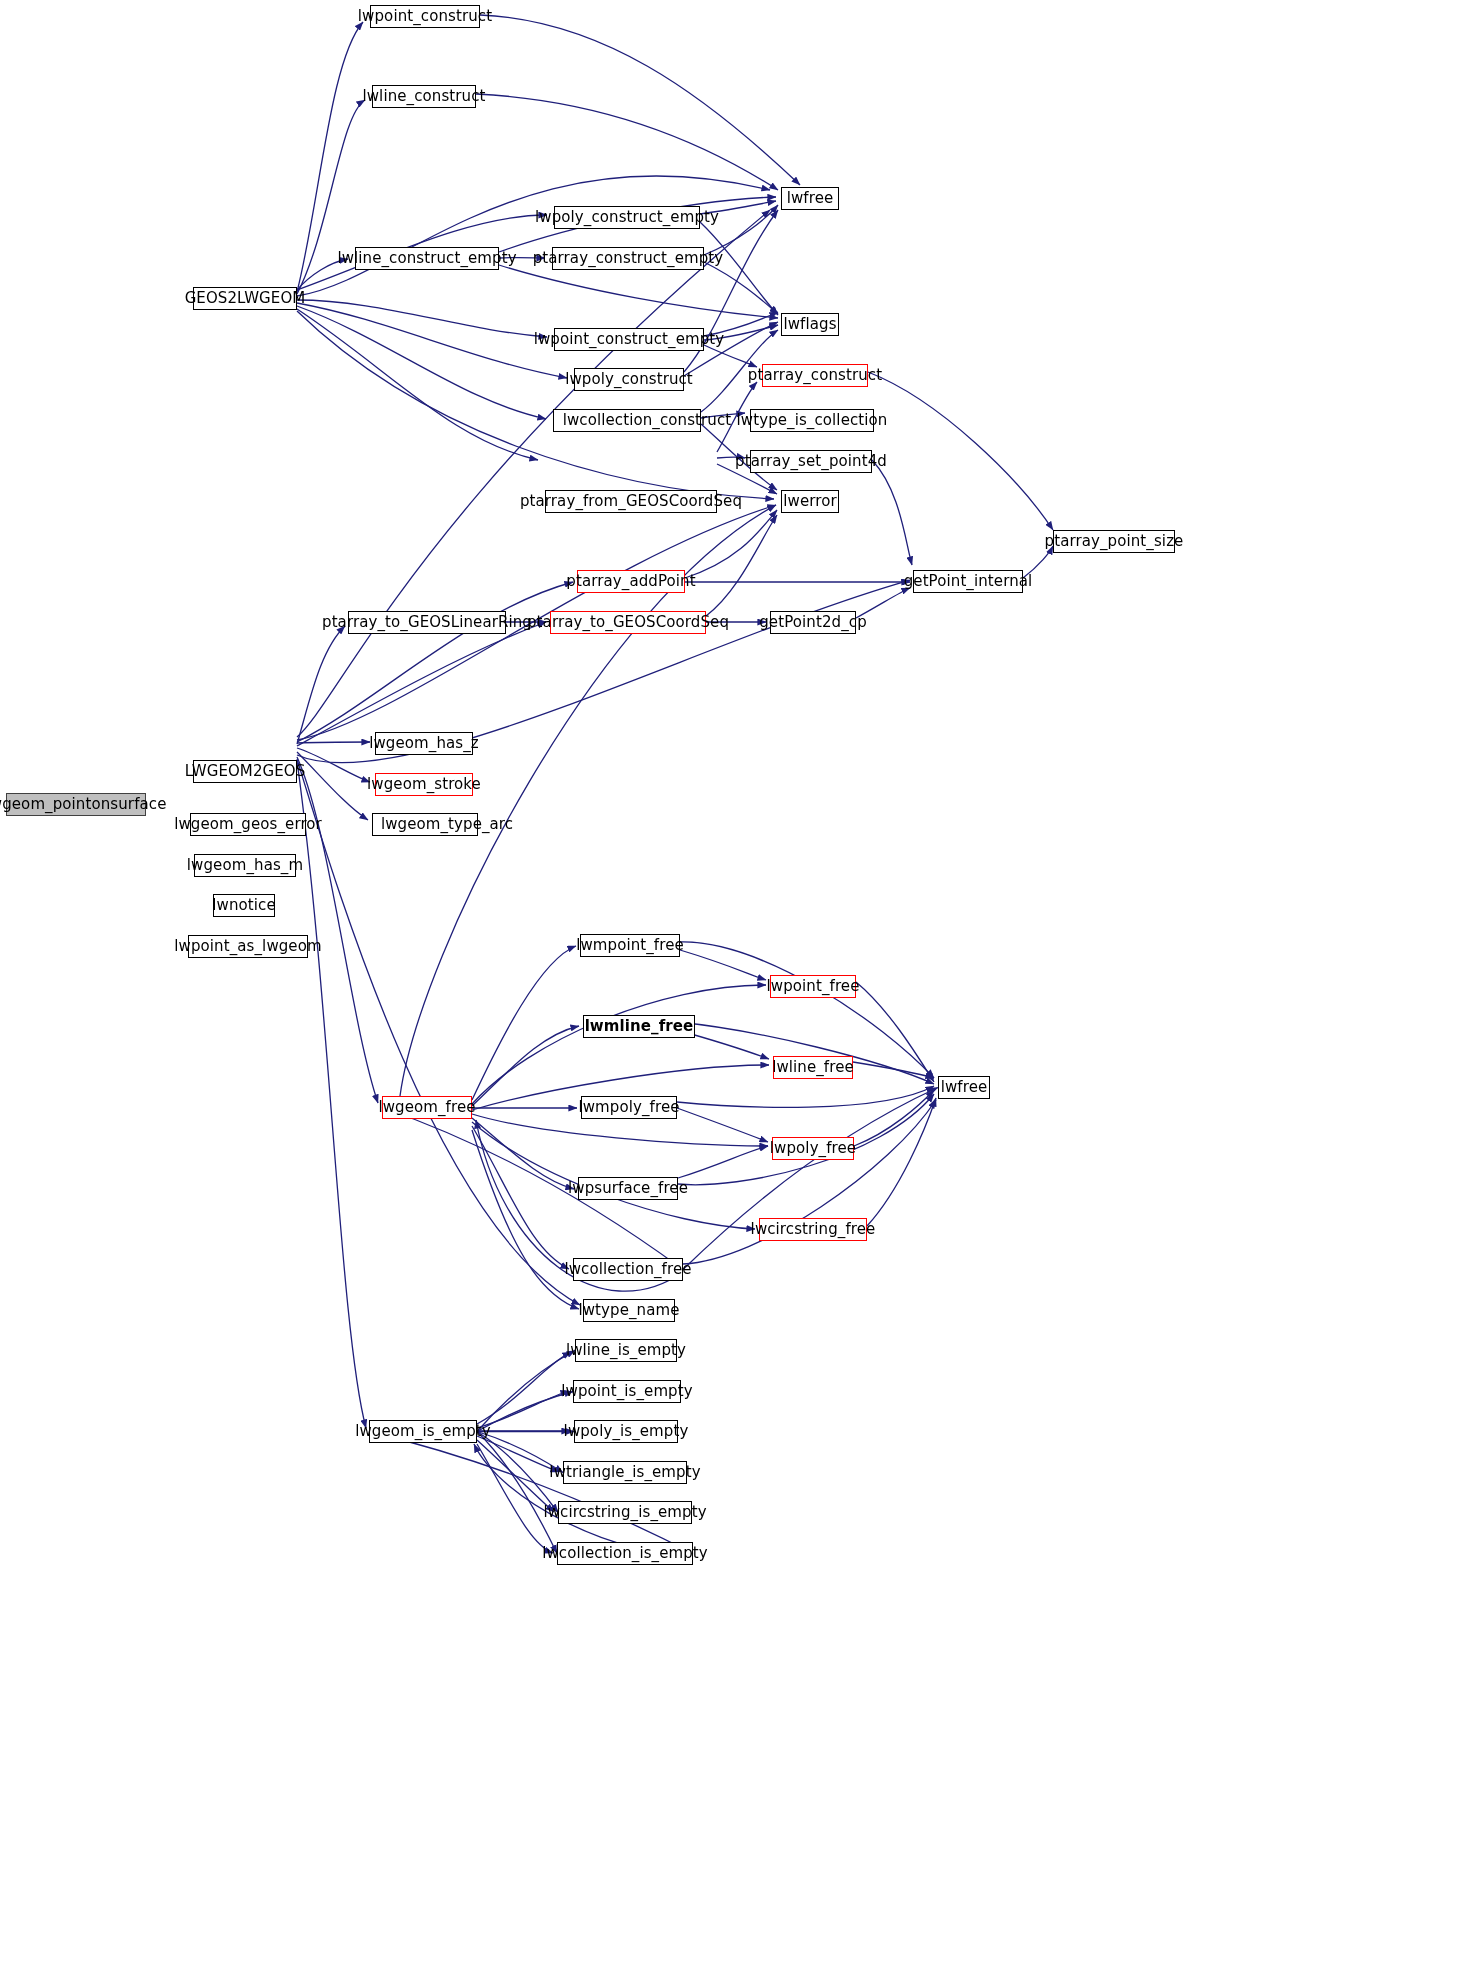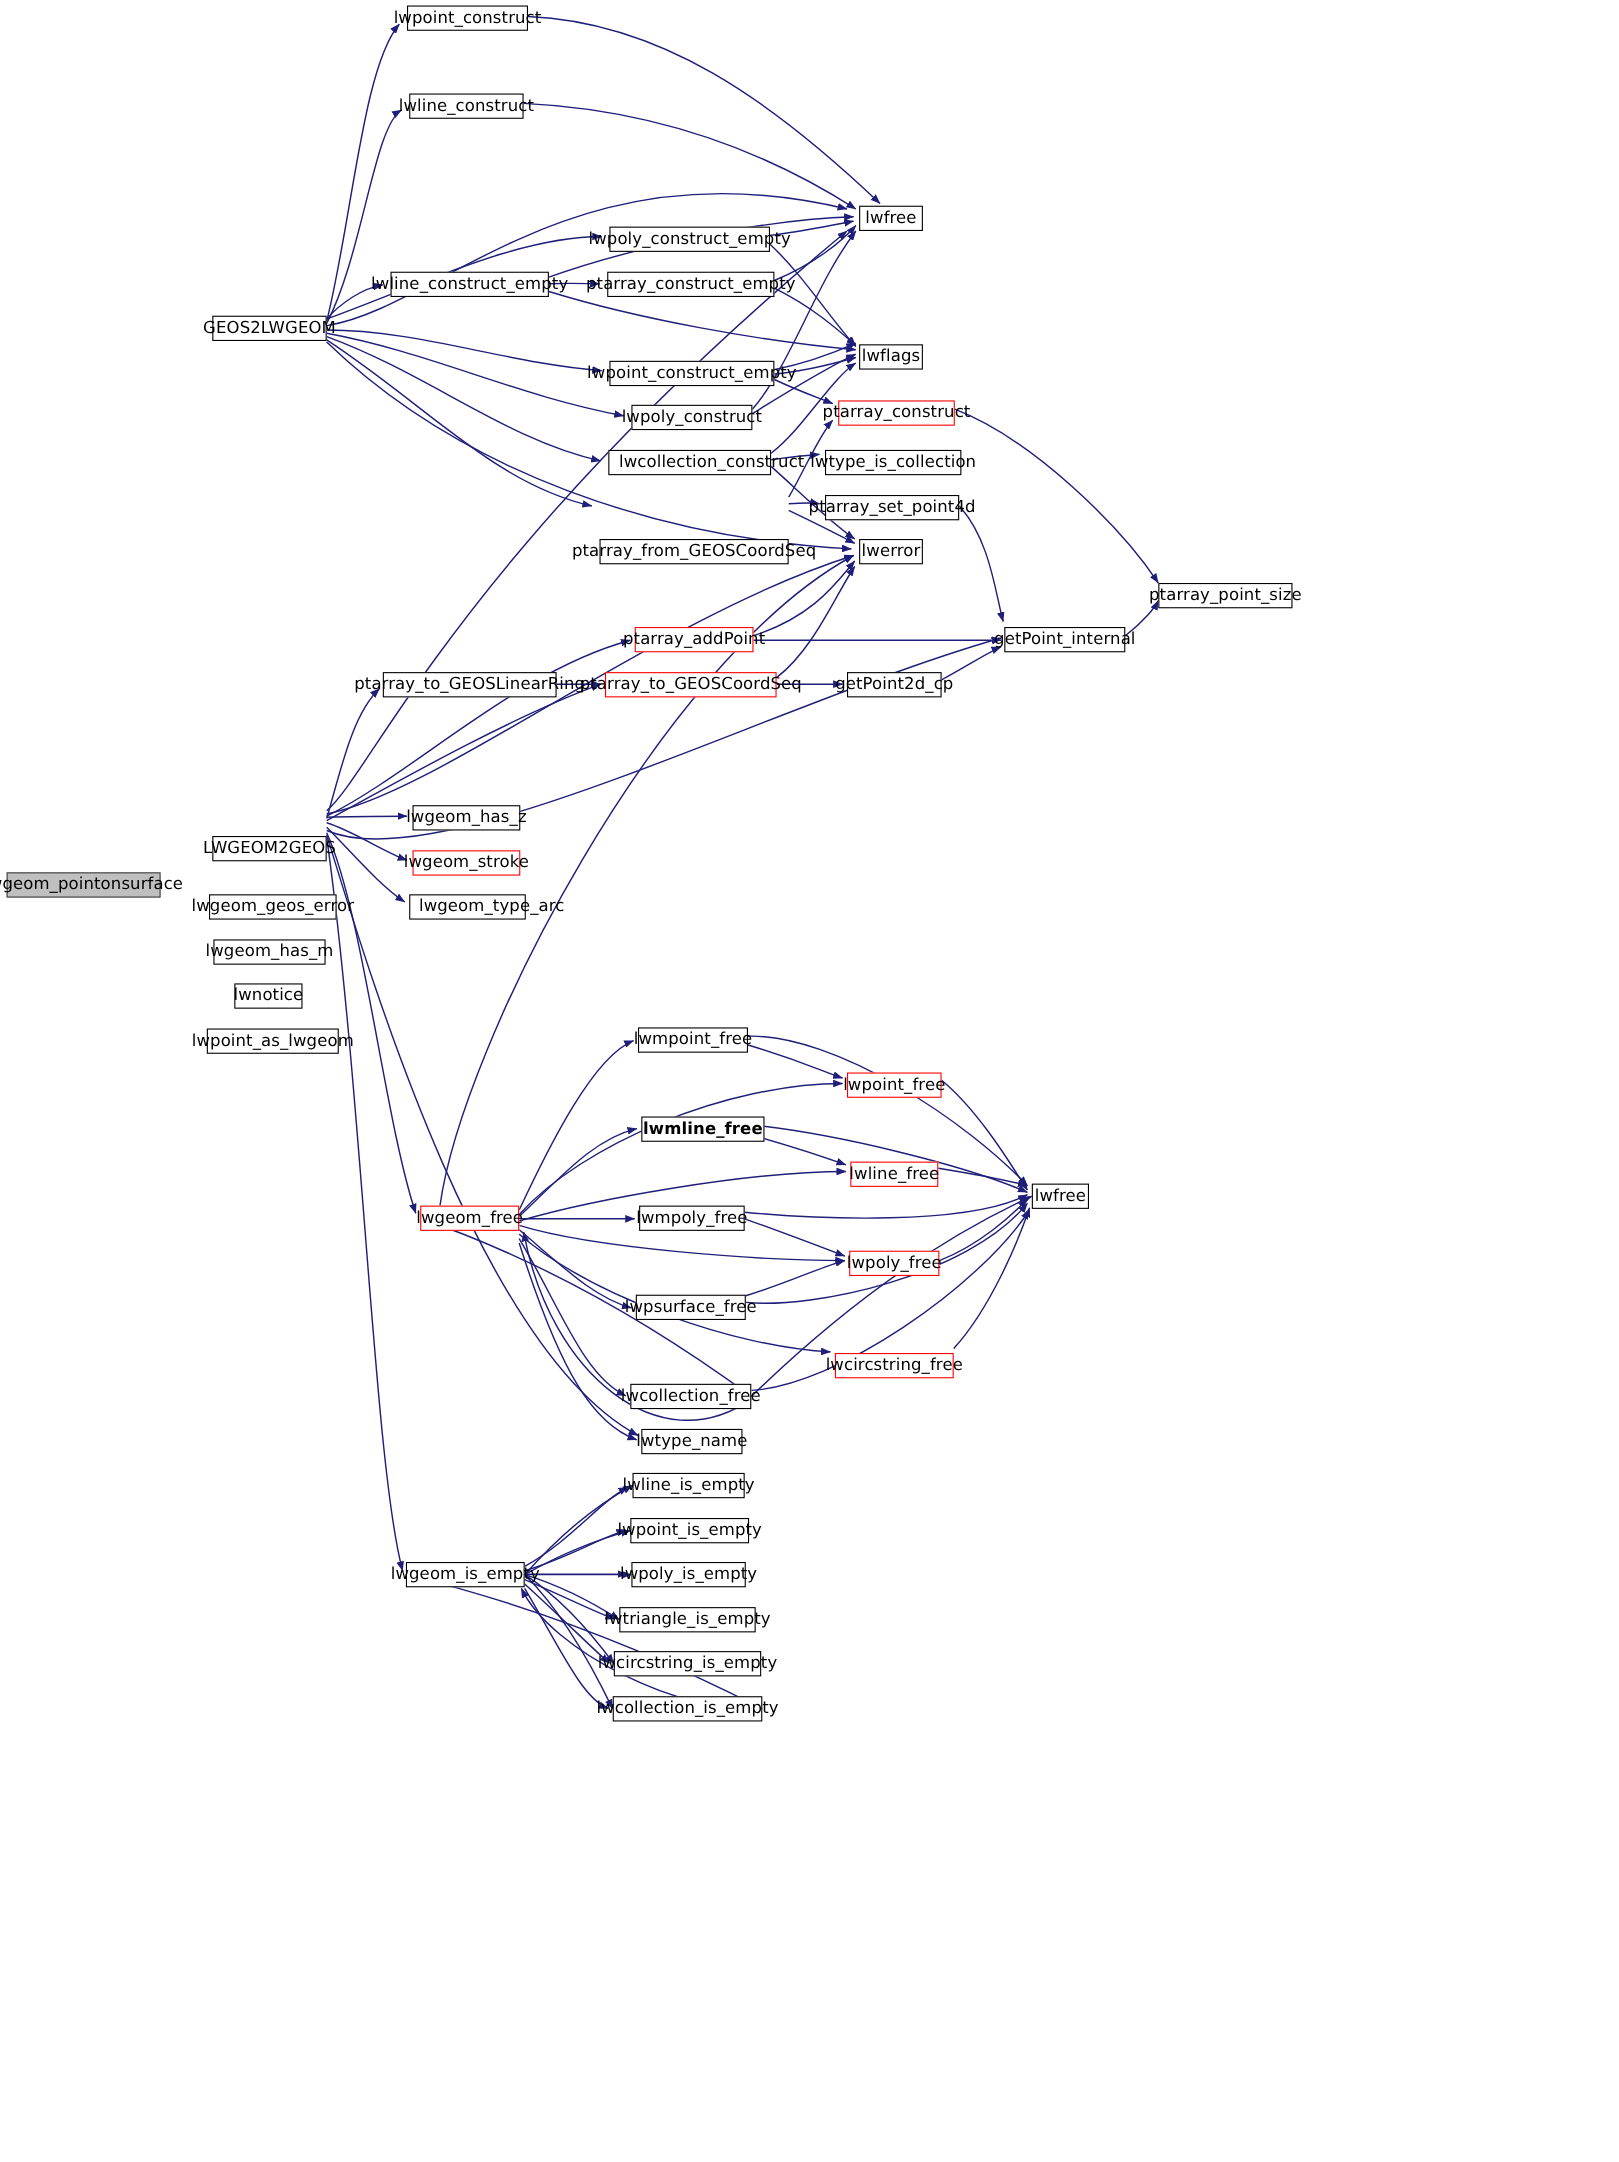--- a/index.html
+++ b/index.html
@@ -260,21 +260,21 @@
       </div>
       <div class="node" style="left: 581px; top: 1096px; width: 96px; height: 23px;">
         <span>lwmpoly_free</span>
       </div>
       <div class="node red" style="left: 772px; top: 1137px; width: 82px; height: 23px;">
         <span>lwpoly_free</span>
       </div>
       <div class="node" style="left: 578px; top: 1177px; width: 100px; height: 23px;">
         <span>lwpsurface_free</span>
       </div>
-      <div class="node red" style="left: 759px; top: 1218px; width: 108px; height: 23px; margin-top: 12px;">
+      <div class="node red" style="left: 759px; top: 1218px; width: 108px; height: 23px;">
         <span>lwcircstring_free</span>
       </div>
       <div class="node" style="left: 573px; top: 1258px; width: 110px; height: 23px;">
         <span>lwcollection_free</span>
       </div>
       <div class="node" style="left: 583px; top: 1299px; width: 92px; height: 23px;">
         <span>lwtype_name</span>
       </div>
       <div class="node" style="left: 575px; top: 1339px; width: 102px; height: 23px;">
         <span>lwline_is_empty</span>

